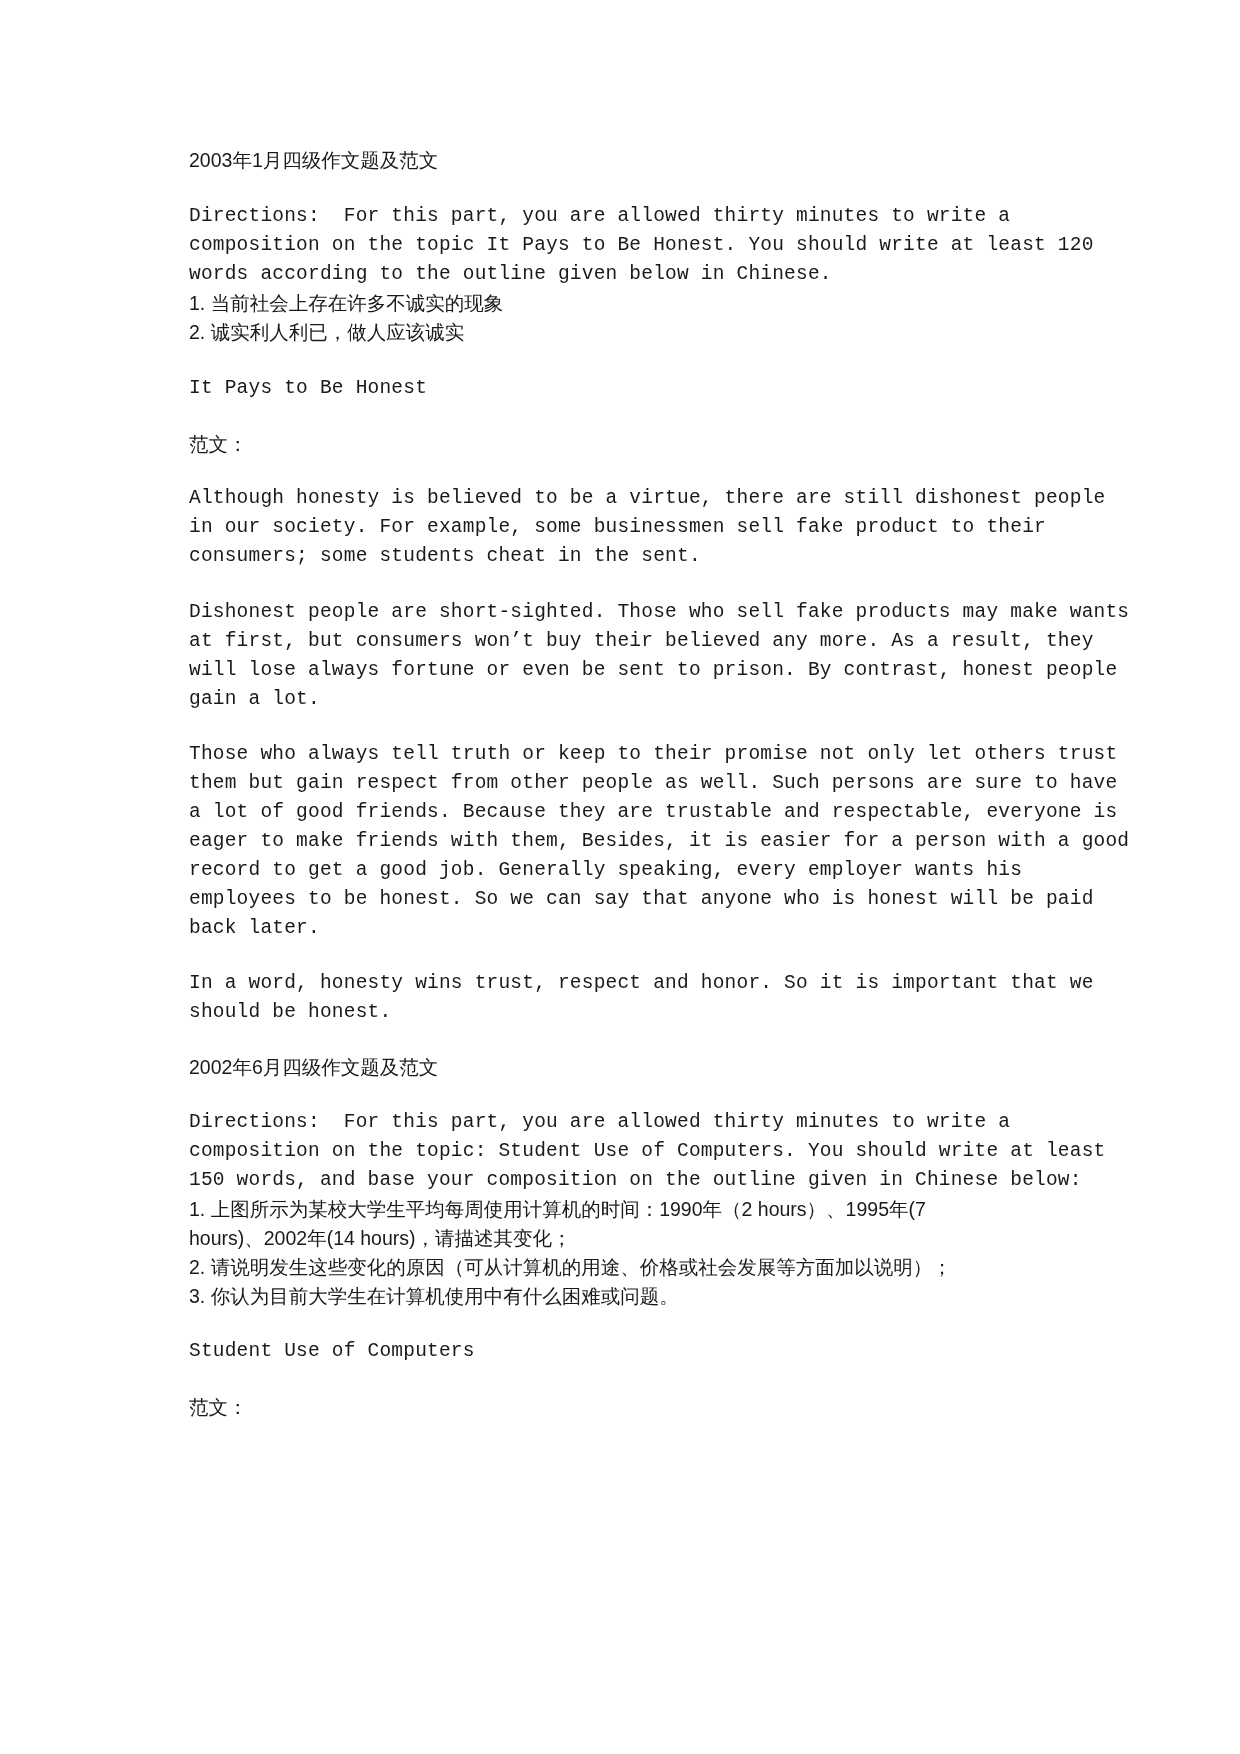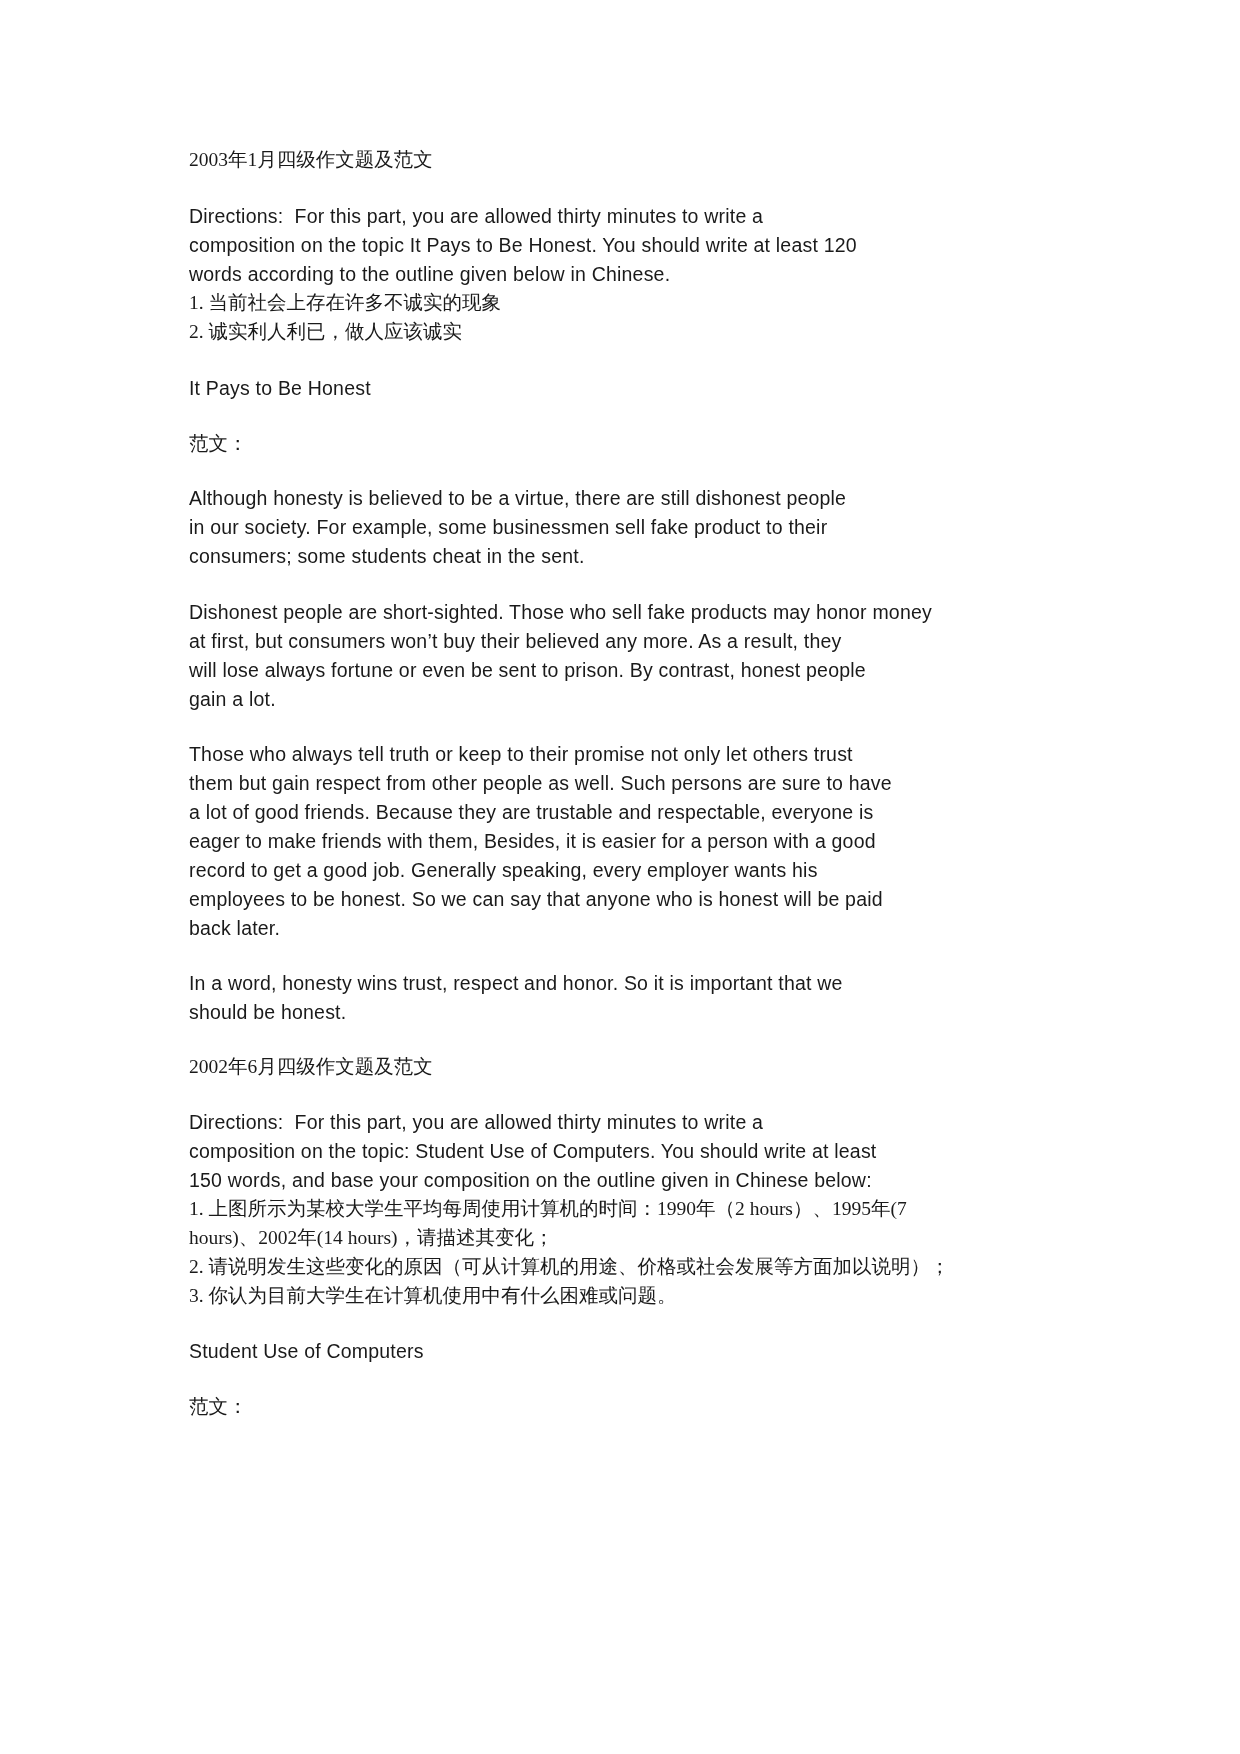--- a/index.html
+++ b/index.html
@@ -22,24 +22,24 @@
       width: 880px;
     }
     .line {
       position: absolute;
       left: 0;
       white-space: pre;
       font-size: 19.5px;
       line-height: 32px;
       height: 32px;
       letter-spacing: 0.2px;
-      font-family: Liberation Sans, sans-serif;
+      font-family: Liberation Mono, monospace;
     }
     .cjk {
-      font-family: Liberation Serif, serif;
+      font-family: Liberation Sans, sans-serif;
       letter-spacing: 0;
     }
   </style>
 </head>
 <body>
 
 <div class="page">
 
   <div class="line cjk" style="top:144px">2003年1月四级作文题及范文</div>
 
@@ -50,21 +50,21 @@
   <div class="line cjk" style="top:316px">2. 诚实利人利已，做人应该诚实</div>
 
   <div class="line" style="top:372px">It Pays to Be Honest</div>
 
   <div class="line cjk" style="top:428px">范文：</div>
 
   <div class="line" style="top:482px">Although honesty is believed to be a virtue, there are still dishonest people</div>
   <div class="line" style="top:511px">in our society. For example, some businessmen sell fake product to their</div>
   <div class="line" style="top:540px">consumers; some students cheat in the sent.</div>
 
-  <div class="line" style="top:596px">Dishonest people are short-sighted. Those who sell fake products may honor money</div>
+  <div class="line" style="top:596px">Dishonest people are short-sighted. Those who sell fake products may make wants</div>
   <div class="line" style="top:625px">at first, but consumers won’t buy their believed any more. As a result, they</div>
   <div class="line" style="top:654px">will lose always fortune or even be sent to prison. By contrast, honest people</div>
   <div class="line" style="top:683px">gain a lot.</div>
 
   <div class="line" style="top:738px">Those who always tell truth or keep to their promise not only let others trust</div>
   <div class="line" style="top:767px">them but gain respect from other people as well. Such persons are sure to have</div>
   <div class="line" style="top:796px">a lot of good friends. Because they are trustable and respectable, everyone is</div>
   <div class="line" style="top:825px">eager to make friends with them, Besides, it is easier for a person with a good</div>
   <div class="line" style="top:854px">record to get a good job. Generally speaking, every employer wants his</div>
   <div class="line" style="top:883px">employees to be honest. So we can say that anyone who is honest will be paid</div>

